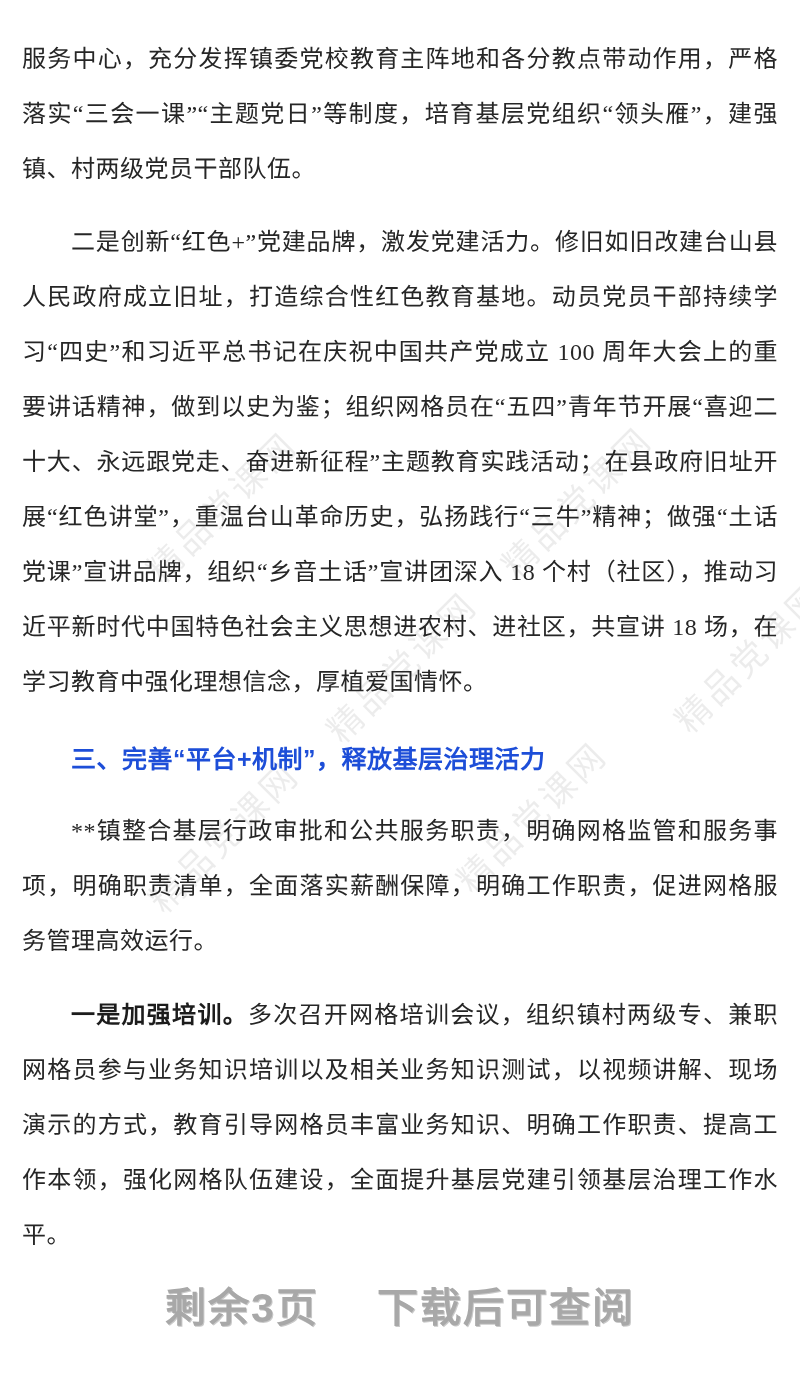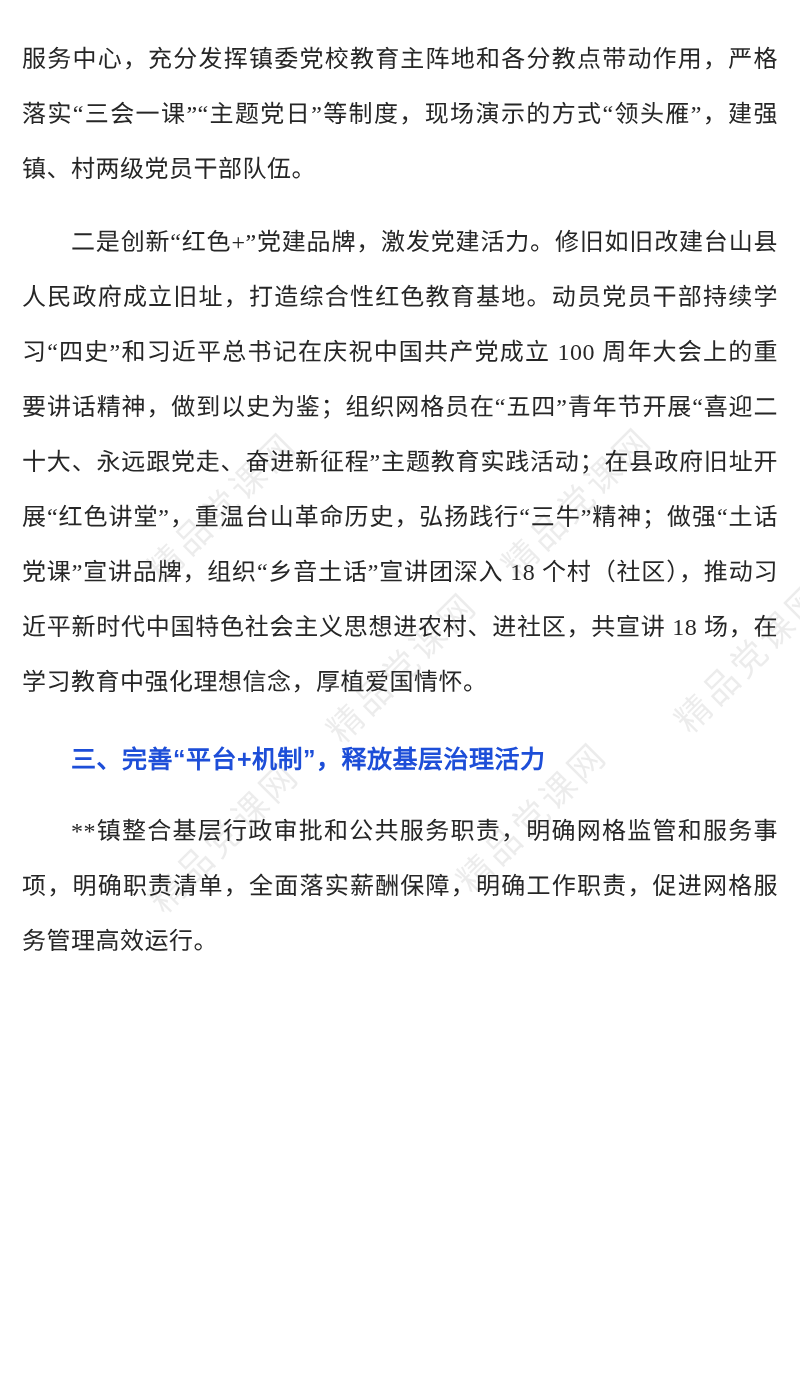--- a/index.html
+++ b/index.html
@@ -92,24 +92,28 @@
   <div class="watermark-layer">
     <span class="watermark" style="left:220px; top:505px;">精品党课网</span>
     <span class="watermark" style="left:575px; top:500px;">精品党课网</span>
     <span class="watermark" style="left:400px; top:665px;">精品党课网</span>
     <span class="watermark" style="left:748px; top:655px;">精品党课网</span>
     <span class="watermark" style="left:222px; top:835px;">精品党课网</span>
     <span class="watermark" style="left:530px; top:815px;">精品党课网</span>
   </div>
 
   <div class="content">
-    <p class="para">服务中心，充分发挥镇委党校教育主阵地和各分教点带动作用，严格落实“三会一课”“主题党日”等制度，现场演示的方式“领头雁”，建强镇、村两级党员干部队伍。</p>
+    <p class="para">服务中心，充分发挥镇委党校教育主阵地和各分教点带动作用，严格落实“三会一课”“主题党日”等制度，培育基层党组织“领头雁”，建强镇、村两级党员干部队伍。</p>
 
     <p class="para indent">二是创新“红色+”党建品牌，激发党建活力。修旧如旧改建台山县人民政府成立旧址，打造综合性红色教育基地。动员党员干部持续学习“四史”和习近平总书记在庆祝中国共产党成立 100 周年大会上的重要讲话精神，做到以史为鉴；组织网格员在“五四”青年节开展“喜迎二十大、永远跟党走、奋进新征程”主题教育实践活动；在县政府旧址开展“红色讲堂”，重温台山革命历史，弘扬践行“三牛”精神；做强“土话党课”宣讲品牌，组织“乡音土话”宣讲团深入 18 个村（社区），推动习近平新时代中国特色社会主义思想进农村、进社区，共宣讲 18 场，在学习教育中强化理想信念，厚植爱国情怀。</p>
 
     <h3 class="section-heading">三、完善“平台+机制”，释放基层治理活力</h3>
 
     <p class="para indent">**镇整合基层行政审批和公共服务职责，明确网格监管和服务事项，明确职责清单，全面落实薪酬保障，明确工作职责，促进网格服务管理高效运行。</p>
 
+    <p class="para indent"><span class="para-lead">一是加强培训。</span><span>多次召开网格培训会议，组织镇村两级专、兼职网格员参与业务知识培训以及相关业务知识测试，以视频讲解、现场演示的方式，教育引导网格员丰富业务知识、明确工作职责、提高工作本领，强化网格队伍建设，全面提升基层党建引领基层治理工作水平。</span></p>
   </div>
 
+  <div class="footer-banner">
+    <span>剩余3页</span><span class="gap"></span><span>下载后可查阅</span>
+  </div>
 
 </div>
 
 </body></html>

